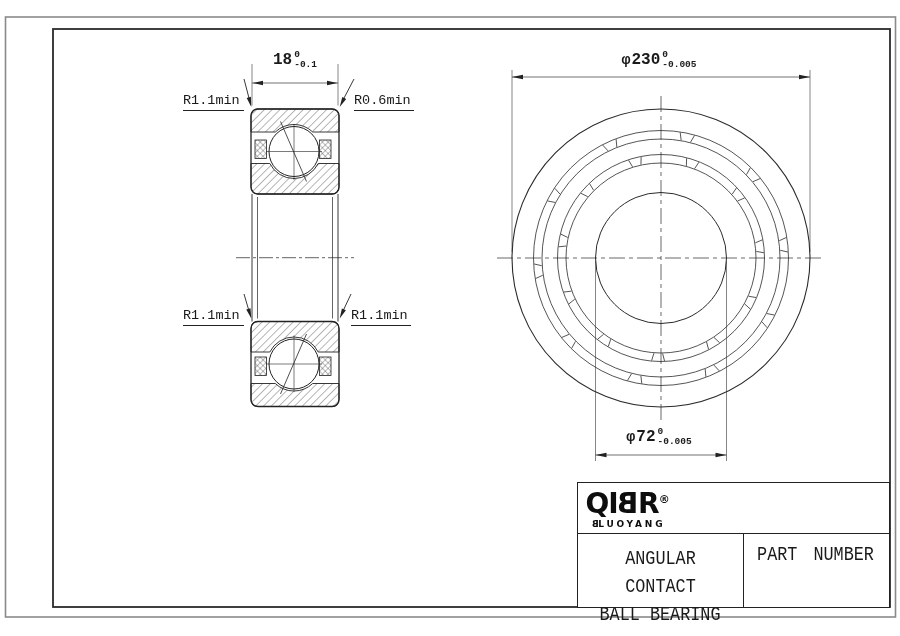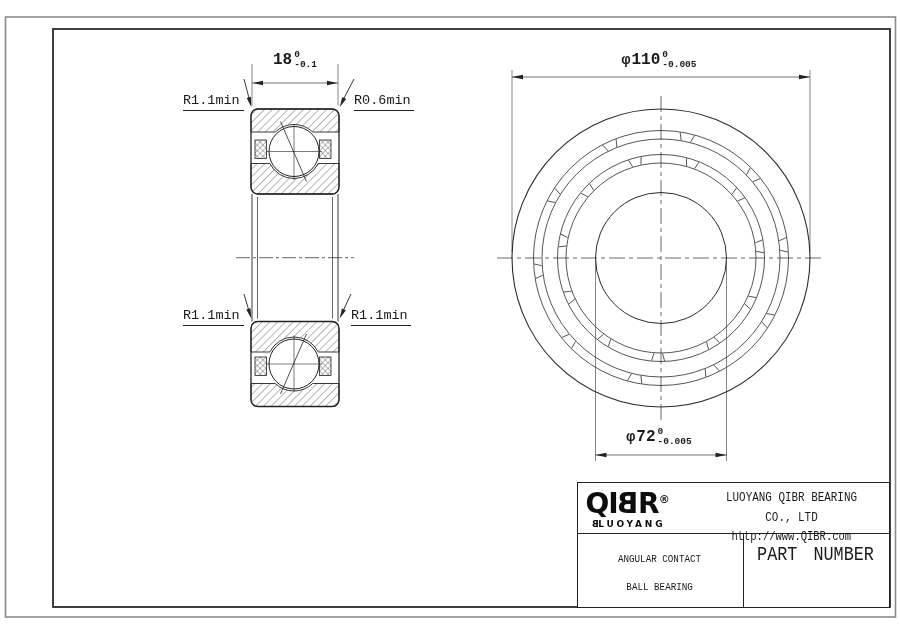--- a/index.html
+++ b/index.html
@@ -31,21 +31,21 @@
   .logo{position:absolute;left:8px;top:2px;font-family:"DejaVu Sans","Liberation Sans",sans-serif;
         font-weight:bold;color:#0d0d0d;}
   .logo-main{font-size:28px;line-height:30px;letter-spacing:-1px;}
   .logo-reg{font-size:11px;vertical-align:10px;letter-spacing:0;}
   .logo-sub{font-size:9px;letter-spacing:2.8px;line-height:10px;padding-left:3px;}
   .company{position:absolute;left:118px;top:5px;right:2px;text-align:center;}
   .company-line1{font-size:13px;line-height:20px;}
   .company-line2{font-size:12.5px;line-height:19px;}
   .tb-desc{position:absolute;left:0;top:50px;width:166px;bottom:0;border-right:1.2px solid #222;
            text-align:center;padding-top:12px;box-sizing:border-box;}
-  .tb-desc div{font-size:11px;line-height:28px;}
+  .tb-desc div{font-size:20px;line-height:28px;}
   .tb-part{position:absolute;left:166px;top:50px;right:0;bottom:0;text-align:center;padding-top:9px;box-sizing:border-box;}
   .part-label{font-size:20px;line-height:26px;word-spacing:7px;}
   .part-number{font-size:19px;line-height:31px;padding-left:10px;}
 </style>
 </head>
 <body>
 
 <svg width="900" height="636" viewBox="0 0 900 636">
   <defs>
     <pattern id="hatch" patternUnits="userSpaceOnUse" width="5.5" height="5.5" patternTransform="rotate(45)">
@@ -194,45 +194,41 @@
 <div class="txt dimbox" style="left:250px;top:50px;width:90px;">
   <span class="dimval">18</span>
     <span class="tol">
       <span>0</span>
       <span>-0.1</span>
     </span>
 </div>
 
 <div class="txt dimbox" style="left:605px;top:50px;width:108px;">
   <span class="phi">φ</span>
-    <span class="dimval">110</span>
+    <span class="dimval">230</span>
     <span class="tol">
       <span>0</span>
       <span>-0.005</span>
     </span>
 </div>
 
 <div class="txt dimbox" style="left:605px;top:427px;width:108px;">
   <span class="phi">φ</span>
     <span class="dimval">72</span>
     <span class="tol">
       <span>0</span>
       <span>-0.005</span>
     </span>
 </div>
 
 <div class="tblock">
   <div class="tb-toprow">
     <div class="logo">
       <div class="logo-main"><span>QI</span><span class="mir">B</span><span>R</span><span class="logo-reg">®</span></div>
       <div class="logo-sub"><span class="mir">B</span><span>LUOYANG</span></div>
-    </div>
-    <div class="company">
-      <div class="company-line1"><span class="sx">LUOYANG QIBR BEARING CO., LTD</span></div>
-      <div class="company-line2"><span class="sx">http://www.QIBR.com</span></div>
     </div>
   </div>
   <div class="tb-desc">
     <div><span class="sx">ANGULAR CONTACT</span></div>
     <div><span class="sx">BALL BEARING</span></div>
   </div>
   <div class="tb-part">
     <div class="part-label"><span class="sx">PART NUMBER</span></div>
   </div>
 </div>

